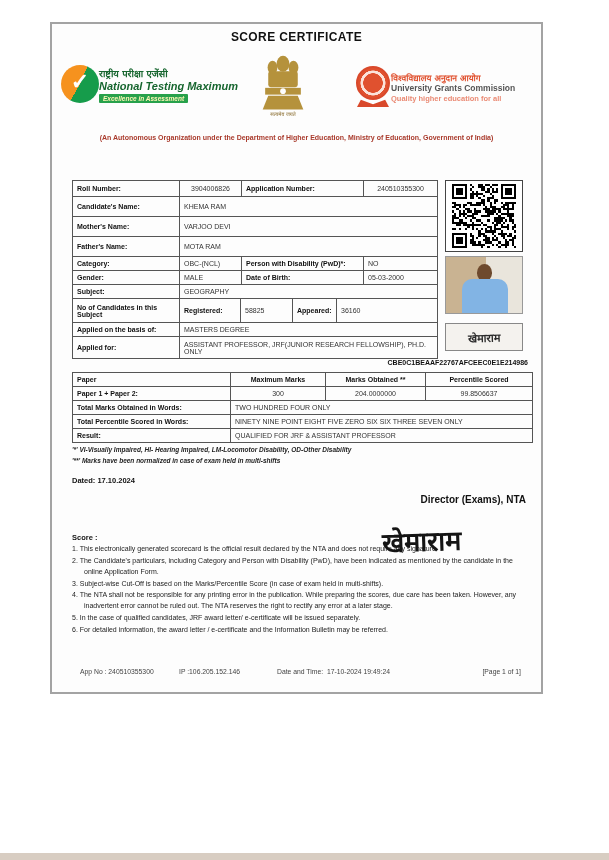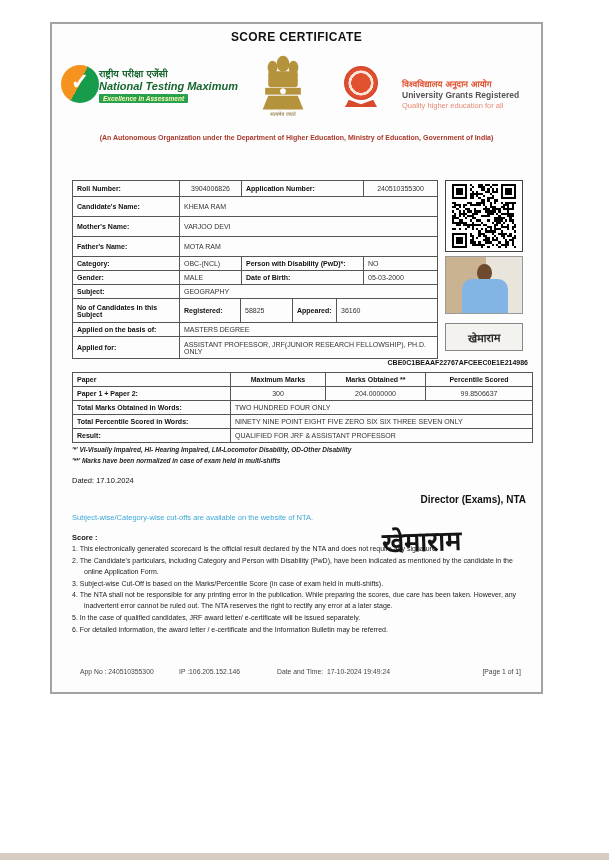--- a/index.html
+++ b/index.html
@@ -23,30 +23,30 @@
     background:conic-gradient(from 210deg,#f6921e 0 48%,#169c4b 48% 100%);
     position:relative;flex:0 0 auto;margin-top:3px;}
   .nta-circle::after{content:"✓";position:absolute;left:0;right:0;top:4px;text-align:center;
     color:#fff;font-size:22px;font-weight:bold;}
   .nta-text{display:flex;flex-direction:column;}
   .nta-hindi{font-family:"DejaVu Sans",sans-serif;font-size:9.5px;font-weight:bold;color:#17662f;line-height:1.15;}
   .nta-name{font-size:11px;font-weight:bold;color:#17662f;line-height:1.1;font-style:italic;}
   .nta-banner{margin-top:2px;background:#27a14b;color:#fdf6b5;font-size:6.5px;font-weight:bold;
     font-style:italic;text-align:center;padding:1px 4px;border-radius:1px;width:max-content;}
   .emblem{left:204px;top:30px;width:54px;height:64px;}
-  .ugc-logo{left:292px;top:42px;display:flex;align-items:flex-end;gap:24px;}
+  .ugc-logo{left:304px;top:42px;display:flex;align-items:center;gap:1px;}
   .ugc-icon{width:30px;height:30px;border-radius:50%;border:2px solid #d9492b;
     background:radial-gradient(circle,#e0512f 0 45%,#fbe3da 47% 58%,#e0512f 60% 100%);
     position:relative;flex:0 0 auto;}
   .ugc-book{position:absolute;left:1px;top:33px;width:32px;height:8px;background:#d9492b;
     clip-path:polygon(0 100%,12% 10%,50% 65%,88% 10%,100% 100%);}
   .ugc-text{display:flex;flex-direction:column;line-height:1.25;}
   .ugc-hindi{font-family:"DejaVu Sans",sans-serif;font-size:8.5px;font-weight:bold;color:#e0512f;}
   .ugc-name{font-size:8.5px;font-weight:bold;color:#555;}
-  .ugc-tag{font-size:7.5px;color:#ea8a74;font-weight:normal;}
+  .ugc-tag{font-size:7.5px;color:#ea8a74;font-weight:bold;}
   .org-hindi{top:97px;font-family:"DejaVu Sans",sans-serif;font-size:7px;font-weight:bold;color:#a93a2c;}
   .org-eng{top:110px;font-size:7px;font-weight:bold;color:#a93a2c;}
   .scorecard-title{top:138px;font-size:10px;font-weight:bold;color:#111;}
 
   
   .itable{left:20px;top:156px;width:365px;border-top:1px solid #555;border-left:1px solid #555;}
   .itr{display:flex;}
   .itc{border-right:1px solid #555;border-bottom:1px solid #555;box-sizing:border-box;
     padding:1px 4px;font-size:7px;display:flex;align-items:center;color:#333;}
   .lbl{font-weight:bold;color:#111;}
@@ -68,21 +68,21 @@
     background:#f4f2ee;display:flex;align-items:center;justify-content:center;}
   .sign-small{font-family:"DejaVu Sans",sans-serif;font-size:11px;font-weight:bold;color:#2a2a2a;
     transform:rotate(-2deg);}
 
   
   .hash{top:335px;right:13px;font-size:7px;font-weight:bold;color:#111;}
   .mtable{left:20px;top:348px;width:460px;border-top:1px solid #555;border-left:1px solid #555;}
   .mw158{width:158px}.mw95{width:95px}.mw100{width:100px}.mw107{width:107px}.mw302{width:302px}
   .fn{left:20px;font-size:6.5px;font-weight:bold;font-style:italic;color:#222;}
   .fn1{top:422px}.fn2{top:433px}
-  .dated{left:20px;top:452px;font-size:7.5px;font-weight:normal;color:#111;}
+  .dated{left:20px;top:452px;font-size:7.5px;font-weight:bold;color:#111;}
   .director{right:15px;top:470px;font-size:10px;font-weight:bold;color:#111;}
   .cutoff{left:20px;top:489px;font-size:7.5px;color:#3fa8d8;}
 
   
   .notes{left:20px;top:509px;width:458px;}
   .note-head{font-size:7.5px;font-weight:bold;color:#111;margin-bottom:2px;}
   .note-item{font-size:7px;color:#222;line-height:1.55;padding-left:12px;text-indent:-12px;margin-bottom:1px;}
   .sign-large{left:330px;top:498px;font-family:"DejaVu Sans",sans-serif;font-size:27px;font-weight:bold;
     color:#141414;transform:rotate(-2deg);z-index:5;}
 
@@ -126,21 +126,21 @@
     </svg>
   </div>
 
   <div class="abs ugc-logo">
     <div style="position:relative;width:34px;height:44px;flex:0 0 auto;">
       <div class="ugc-icon"></div>
       <div class="ugc-book"></div>
     </div>
     <div class="ugc-text">
       <span class="ugc-hindi">विश्वविद्यालय अनुदान आयोग</span>
-      <span class="ugc-name">University Grants Registered</span>
+      <span class="ugc-name">University Grants Commission</span>
       <span class="ugc-tag">Quality higher education for all</span>
     </div>
   </div>
 
   <div class="abs center org-eng">(An Autonomous Organization under the Department of Higher Education, Ministry of Education, Government of India)</div>
 
   <div class="abs itable">
     <div class="itr">
       <div class="itc lbl w107 h16">Roll Number:</div>
       <div class="itc cc w62 h16">3904006826</div>
@@ -553,21 +553,20 @@
       <div class="itc lbl mw158 h14">Result:</div>
       <div class="itc mw302 h14">QUALIFIED FOR JRF &amp; ASSISTANT PROFESSOR</div>
     </div>
   </div>
 
   <div class="abs fn fn1">'*' VI-Visually Impaired, HI- Hearing Impaired, LM-Locomotor Disability, OD-Other Disability</div>
   <div class="abs fn fn2">'**' Marks have been normalized in case of exam held in multi-shifts</div>
 
   <div class="abs dated">Dated: 17.10.2024</div>
   <div class="abs director">Director (Exams), NTA</div>
-  <div class="abs cutoff">Subject-wise/Category-wise cut-offs are available on the website of NTA.</div>
 
   <div class="abs sign-large">खेमाराम</div>
 
   <div class="abs notes">
     <div class="note-head">Score :</div>
     <div class="note-item">1. This electronically generated scorecard is the official result declared by the NTA and does not require any signature.</div>
     <div class="note-item">2. The Candidate's particulars, including Category and Person with Disability (PwD), have been indicated as mentioned by the candidate in the online Application Form.</div>
     <div class="note-item">3. Subject-wise Cut-Off is based on the Marks/Percentile Score (in case of exam held in multi-shifts).</div>
     <div class="note-item">4. The NTA shall not be responsible for any printing error in the publication. While preparing the scores, due care has been taken. However, any inadvertent error cannot be ruled out. The NTA reserves the right to rectify any error at a later stage.</div>
     <div class="note-item">5. In the case of qualified candidates, JRF award letter/ e-certificate will be issued separately.</div>

